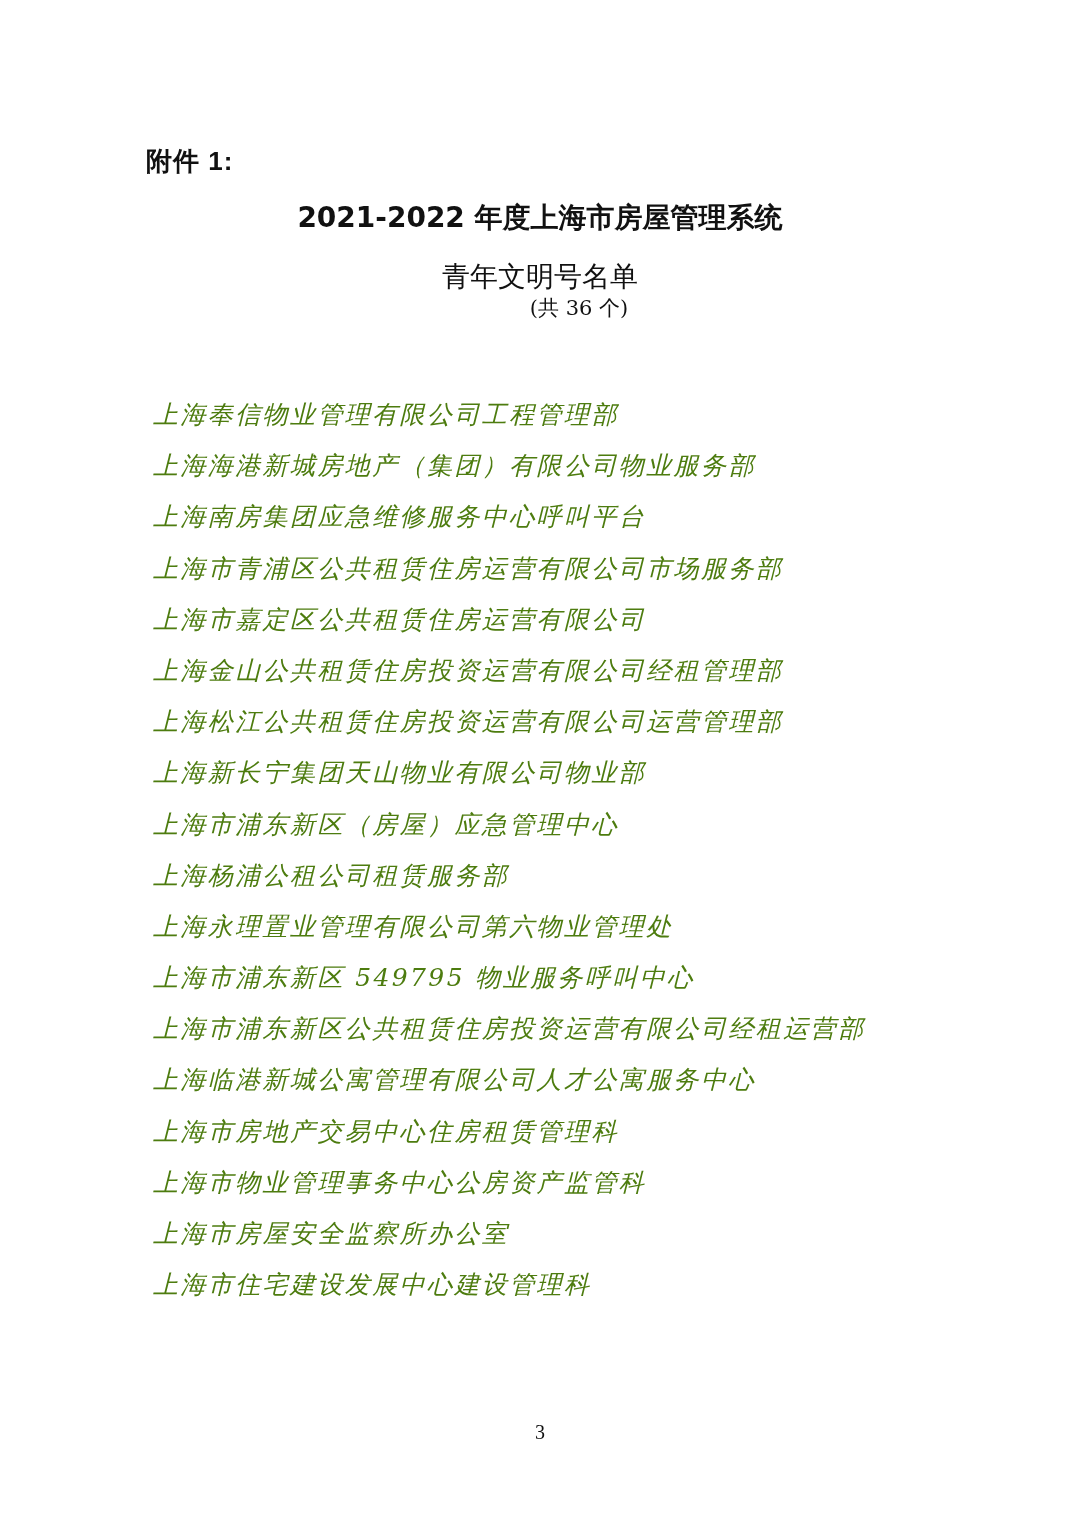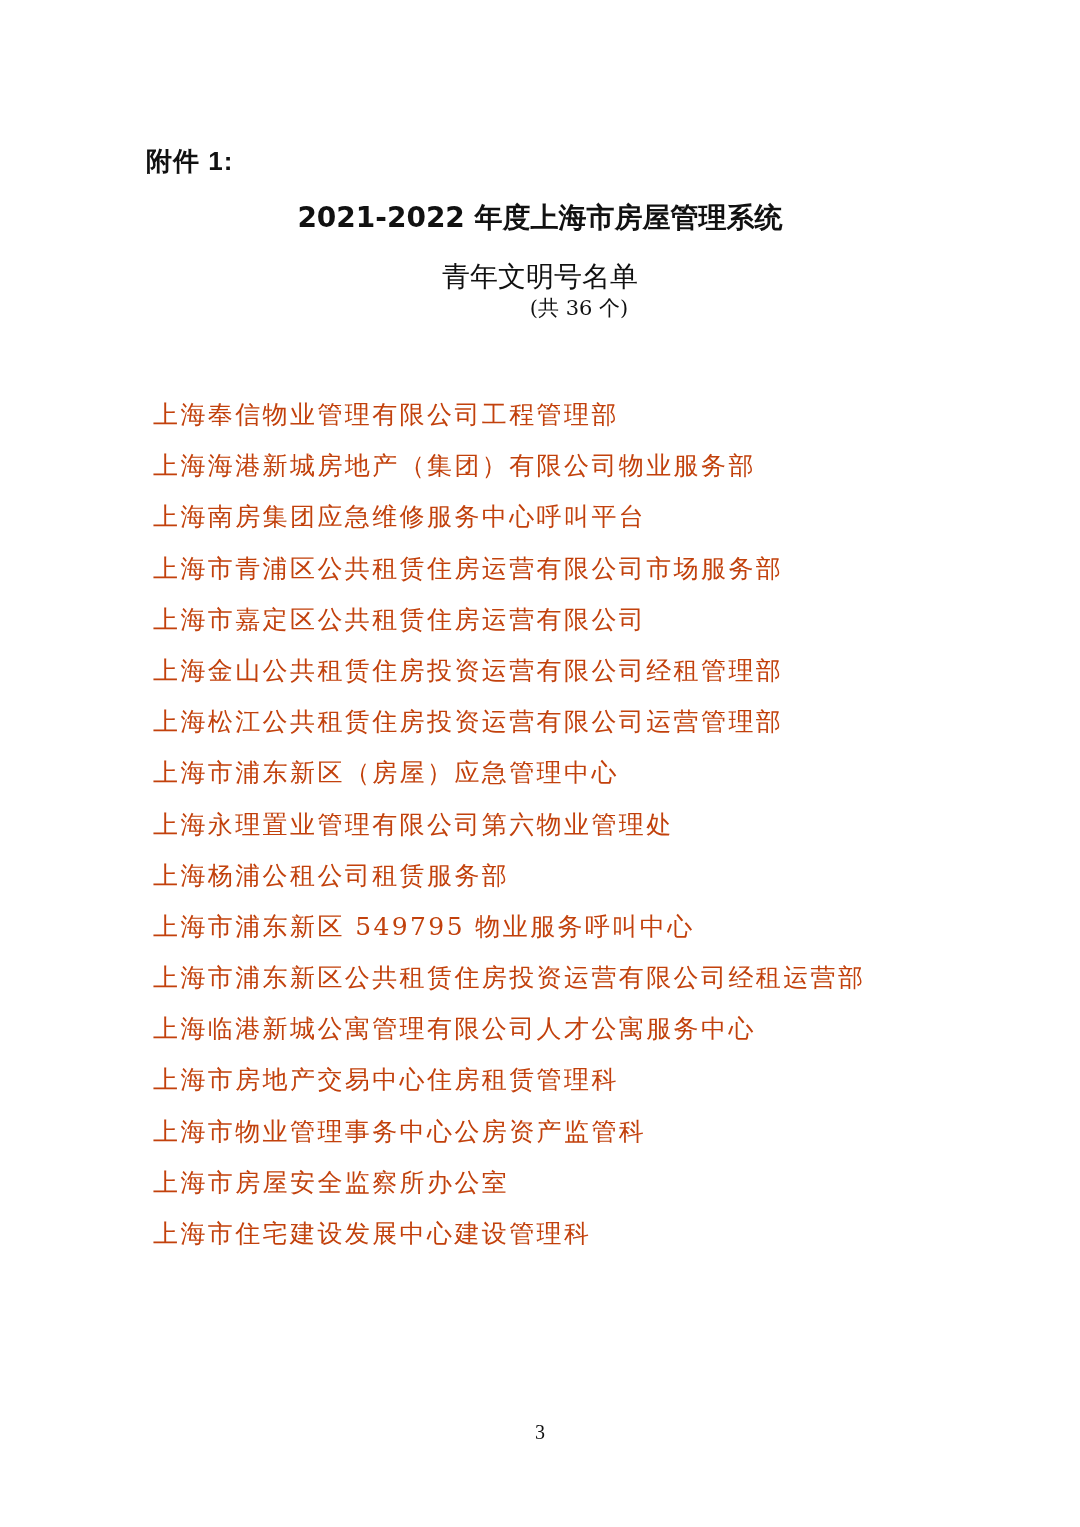--- a/index.html
+++ b/index.html
@@ -70,21 +70,22 @@
       margin: 0;
       padding: 0;
       list-style: none;
     }
     .list-item {
       height: 51.2px;
       line-height: 44px;
       font-size: 25px;
       letter-spacing: 2.4px;
       white-space: nowrap;
-      color: #c2410c;
+      color: #4d7c0f;
+      font-style: italic;
     }
     .page-number {
       position: absolute;
       left: 0;
       width: 1080px;
       top: 1418px;
       text-align: center;
       font-size: 20px;
       line-height: 28px;
       font-family: "Liberation Serif", "DejaVu Serif", serif;
@@ -101,23 +102,24 @@
   <div class="title-block title-count">(共 36 个)</div>
 
   <ul class="list">
     <li class="list-item">上海奉信物业管理有限公司工程管理部</li>
     <li class="list-item">上海海港新城房地产（集团）有限公司物业服务部</li>
     <li class="list-item">上海南房集团应急维修服务中心呼叫平台</li>
     <li class="list-item">上海市青浦区公共租赁住房运营有限公司市场服务部</li>
     <li class="list-item">上海市嘉定区公共租赁住房运营有限公司</li>
     <li class="list-item">上海金山公共租赁住房投资运营有限公司经租管理部</li>
     <li class="list-item">上海松江公共租赁住房投资运营有限公司运营管理部</li>
+    <li class="list-item">上海新长宁集团天山物业有限公司物业部</li>
     <li class="list-item">上海市浦东新区（房屋）应急管理中心</li>
+    <li class="list-item">上海杨浦公租公司租赁服务部</li>
     <li class="list-item">上海永理置业管理有限公司第六物业管理处</li>
-    <li class="list-item">上海杨浦公租公司租赁服务部</li>
     <li class="list-item">上海市浦东新区 549795 物业服务呼叫中心</li>
     <li class="list-item">上海市浦东新区公共租赁住房投资运营有限公司经租运营部</li>
     <li class="list-item">上海临港新城公寓管理有限公司人才公寓服务中心</li>
     <li class="list-item">上海市房地产交易中心住房租赁管理科</li>
     <li class="list-item">上海市物业管理事务中心公房资产监管科</li>
     <li class="list-item">上海市房屋安全监察所办公室</li>
     <li class="list-item">上海市住宅建设发展中心建设管理科</li>
   </ul>
 
   <div class="page-number">3</div>

